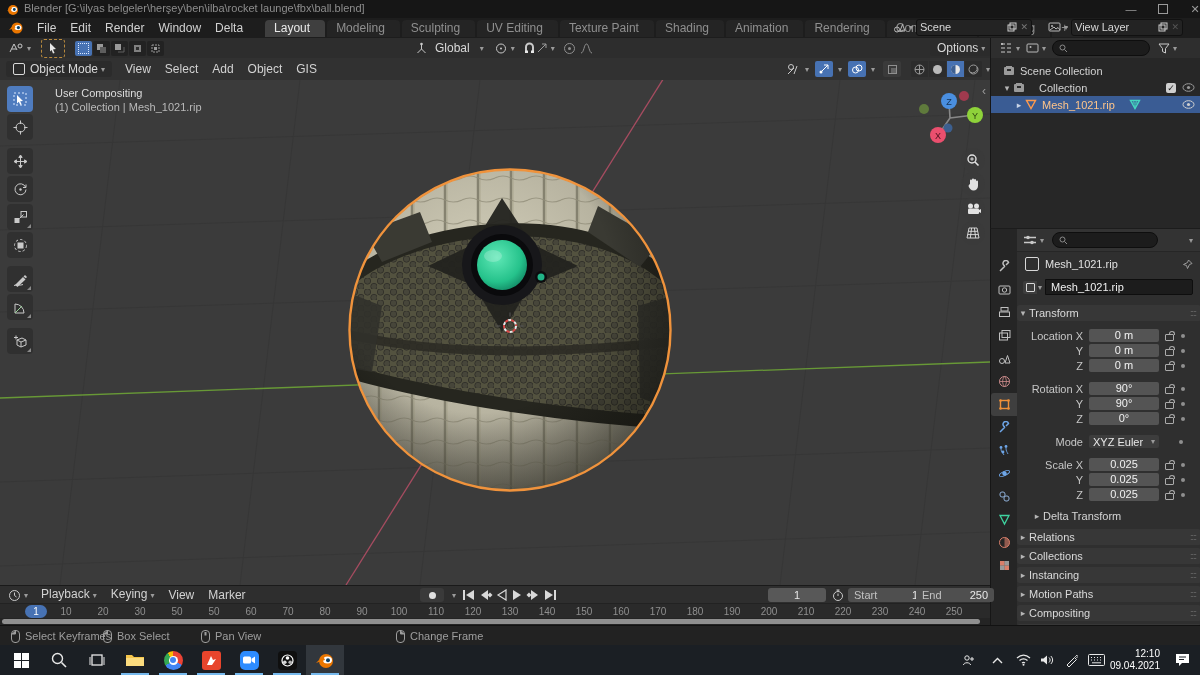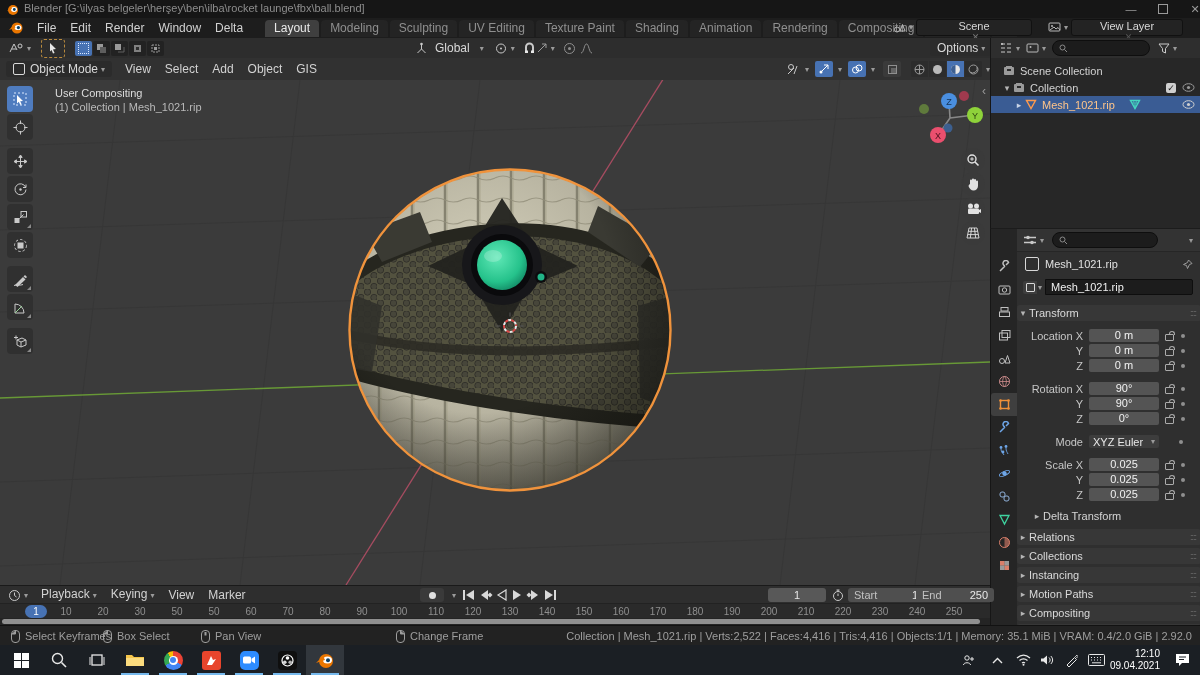--- a/index.html
+++ b/index.html
@@ -7,24 +7,24 @@
        font-family:"Liberation Sans",sans-serif;color:#cfcfcf;font-size:12px;
        -webkit-font-smoothing:antialiased;}
   .abs{position:absolute;}
   
   .titlebar{position:absolute;left:0;top:0;width:1200px;height:18px;background:#161616;padding-left:11px;}
   .titlebar .ttext{position:absolute;left:24px;top:2px;font-size:11px;color:#8d8d8d;white-space:nowrap;}
   .winbtn{position:absolute;top:1px;width:16px;height:16px;color:#9a9a9a;font-size:11px;text-align:center;line-height:16px;}
   
   .topbar{position:absolute;left:0;top:18px;width:1200px;height:20px;background:#1d1d1d;border-bottom:1px solid #141414;display:flex;align-items:center;}
   .menu{padding:0 7px;line-height:19px;color:#d2d2d2;font-size:12px;white-space:nowrap;}
-  .wtab{margin:1px 1px 0 1px;padding:1px 9px 2px 9px;border-radius:4px 4px 0 0;font-size:12px;color:#8f8f8f;background:#242424;white-space:nowrap;}
+  .wtab{margin:1px 1px 0 1px;padding:1px 15px 2px 9px;border-radius:4px 4px 0 0;font-size:12px;color:#8f8f8f;background:#242424;white-space:nowrap;}
   .wtab.active{background:#3f3f3f;color:#e8e8e8;}
   .idchip{position:absolute;top:1px;height:16px;display:flex;align-items:center;font-size:11px;color:#d8d8d8;}
-  .idfield{background:#232323;border:1px solid #111;border-radius:3px;height:15px;display:flex;align-items:center;padding:0 3px;flex-direction:column;}
+  .idfield{background:#232323;border:1px solid #111;border-radius:3px;height:15px;display:flex;align-items:center;padding:0 3px;}
   
   .dd{font-size:8px;color:#9a9a9a;margin-left:3px;}
   .chip{background:#2b2b2b;border-radius:3px;padding:1px 7px;display:inline-flex;align-items:center;font-size:12px;color:#d8d8d8;}
   .srch{background:#1c1c1c;border:1px solid #0e0e0e;border-radius:8px;height:14px;display:flex;align-items:center;padding:0 6px;color:#8a8a8a;}
   
   .toolrow{position:absolute;left:0;top:38px;width:990px;height:20px;background:#2d2d2d;border-bottom:1px solid #202020;display:flex;align-items:center;}
   .vphead{position:absolute;left:0;top:58px;width:990px;height:22px;background:#313131;border-bottom:1px solid #202020;display:flex;align-items:center;}
   .selmode{width:17px;height:15px;background:#222;border-radius:2px;margin-right:1px;display:flex;align-items:center;justify-content:center;}
   .selmode.active{background:#4772b3;}
   
@@ -272,21 +272,21 @@
         </svg>
       <span style="margin-left:5px">Scene Collection</span>
     </div>
     <div class="orow" style="top:21px">
       <span class="tri" style="margin-left:10px">▾</span>
       <svg width="12" height="11" viewBox="0 0 12 11">
           <rect x="1" y="2" width="10" height="8" rx="1" fill="#9a9a9a"></rect>
           <rect x="3" y="1" width="6" height="2" fill="#9a9a9a"></rect>
           <rect x="4" y="4" width="4" height="2" fill="#2b2b2b"></rect>
         </svg>
-      <span style="margin-left:5px">Collection</span>
+      <span style="margin-left:14px">Collection</span>
       <span style="margin-left:auto;margin-right:6px;display:flex;align-items:center;gap:6px">
         <span style="width:10px;height:10px;background:#cfcfcf;border-radius:2px;color:#222;font-size:9px;line-height:10px;text-align:center">✓</span>
         <svg width="13" height="9" viewBox="0 0 13 9">
             <ellipse cx="6.5" cy="4.5" rx="5.5" ry="3.8" fill="none" stroke="#9a9a9a"></ellipse>
             <circle cx="6.5" cy="4.5" r="1.6" fill="#9a9a9a"></circle>
           </svg>
       </span>
     </div>
     <div class="orow sel" style="top:38px">
       <span class="tri" style="margin-left:22px;color:#c8d4e8">▸</span>
@@ -912,21 +912,20 @@
         </svg>
       <span>Pan View</span>
     </span>
     <span class="hint" style="left:396px">
       <svg width="9" height="13" viewBox="0 0 9 13">
           <rect x="0.5" y="0.5" width="8" height="12" rx="3.5" fill="none" stroke="#9e9e9e"></rect>
           <path d="M8.5,4 h-4 v-3.5" fill="#9e9e9e" stroke="#9e9e9e"></path>
         </svg>
       <span>Change Frame</span>
     </span>
-    <span class="stats nowrap">Collection | Mesh_1021.rip | Verts:2,522 | Faces:4,416 | Tris:4,416 | Objects:1/1 | Memory: 35.1 MiB | VRAM: 0.4/2.0 GiB | 2.92.0</span>
   </div>
 
   <div class="taskbar">
     <div class="tbcell" style="left:2px">
       <svg width="15" height="15" viewBox="0 0 15 15">
           <rect x="0" y="0" width="7" height="7" fill="#fff"></rect>
           <rect x="8" y="0" width="7" height="7" fill="#fff"></rect>
           <rect x="0" y="8" width="7" height="7" fill="#fff"></rect>
           <rect x="8" y="8" width="7" height="7" fill="#fff"></rect>
         </svg>

